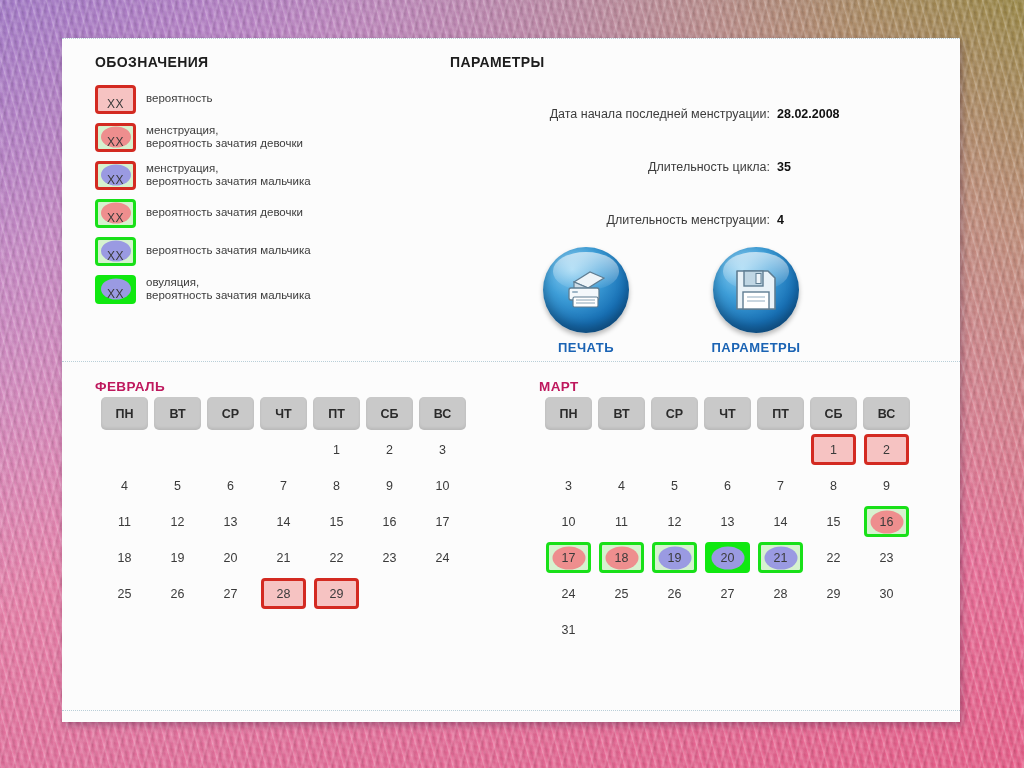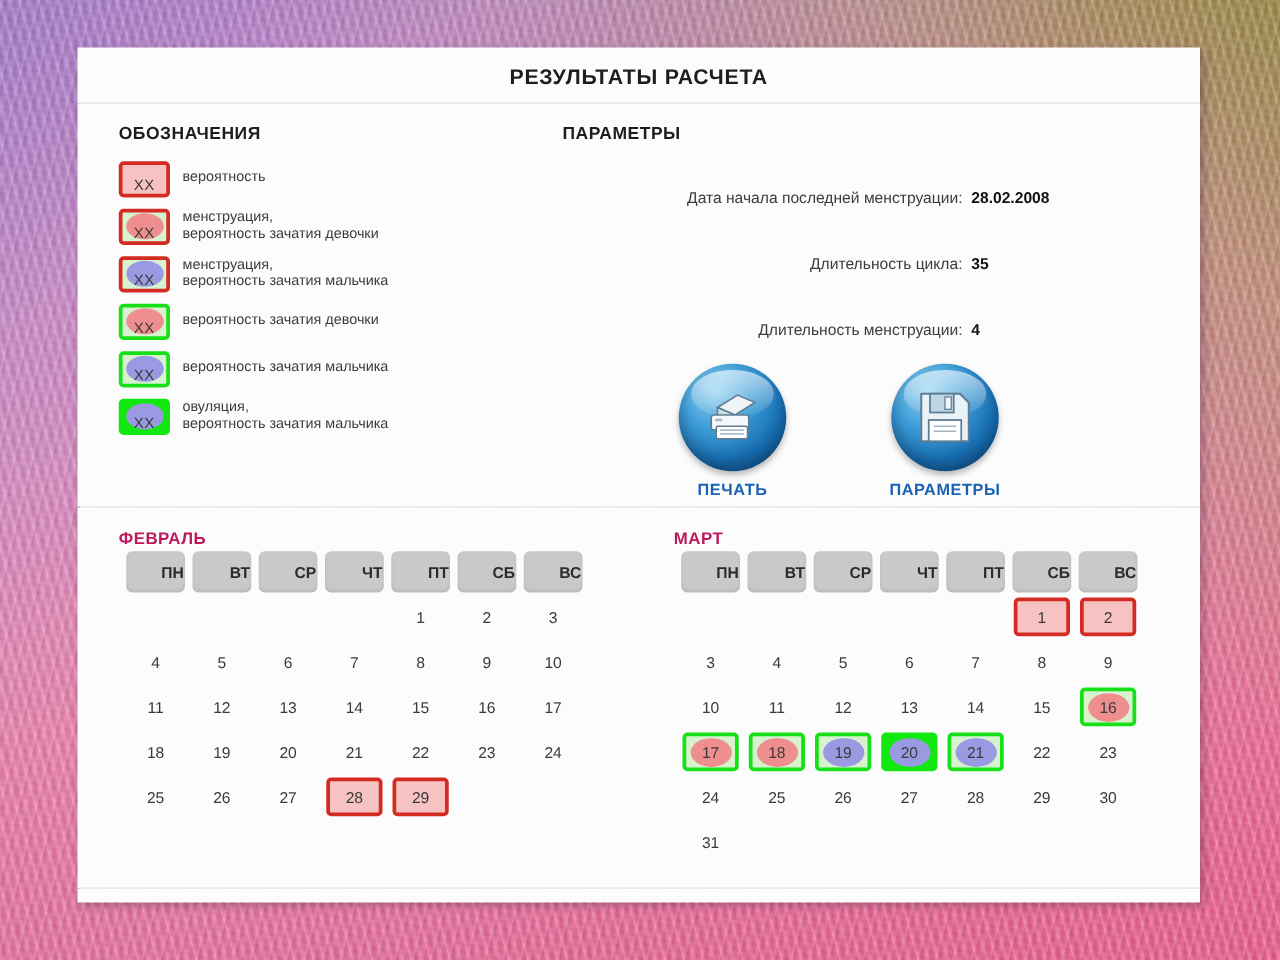--- a/index.html
+++ b/index.html
@@ -96,21 +96,21 @@
   .act-label{margin-top:7px;font-size:13px;font-weight:bold;color:#1a63b4;letter-spacing:.5px;}
 
   
   #cals{display:flex;padding:16px 0 0 0;}
   .cal{width:449px;box-sizing:border-box;padding-left:33px;}
   .cal.right{padding-left:28px;}
   .cal-name{font-size:13.5px;font-weight:bold;color:#be185d;letter-spacing:.4px;}
   table.grid{border-collapse:separate;border-spacing:6px 3px;}
   table.grid th{
     width:45px;height:31px;background:#c9c9c9;border-radius:5px;
-    font-size:12.5px;font-weight:bold;color:#2b2b2b;text-align:right;
+    font-size:12.5px;font-weight:bold;color:#2b2b2b;text-align:center;
     box-shadow:inset 0 -2px 3px rgba(0,0,0,.08);
   }
   table.grid td{
     width:45px;height:31px;text-align:center;vertical-align:middle;
     font-size:12.5px;color:#3a3a3a;position:relative;
   }
   td .cell{
     width:45px;height:31px;box-sizing:border-box;border-radius:4px;
     display:flex;align-items:center;justify-content:center;position:relative;
   }
@@ -120,21 +120,20 @@
     width:33px;height:23px;border-radius:50%;z-index:1;
   }
 </style>
 </head>
 <body>
 
 <div id="bg"></div>
 
 <div id="card">
 
-  <div class="title">РЕЗУЛЬТАТЫ РАСЧЕТА</div>
   <hr class="hr-dots">
 
   <div id="upper">
 
     <div id="legend-col">
       <div class="sec-head">ОБОЗНАЧЕНИЯ</div>
       <div class="legend-list" id="legend-list">
           <div class="legend-row">
             <div class="swatch" style="background: rgb(246, 195, 194); border: 3px solid rgb(211, 42, 33);">
               <span class="xx">XX</span>

